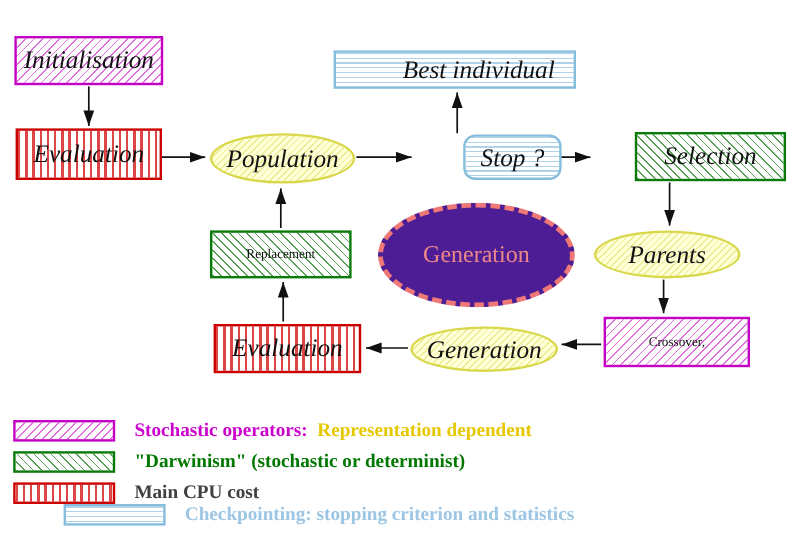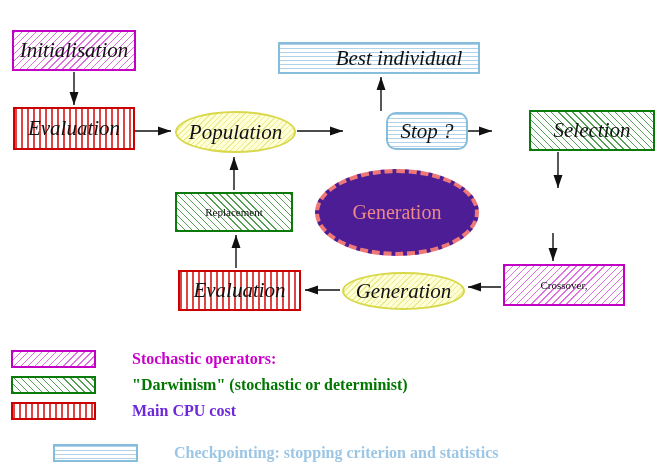--- a/index.html
+++ b/index.html
@@ -39,31 +39,31 @@
     border:2px solid #d8d84a;border-radius:50%;background-color:#ffffd8;
     background-image:repeating-linear-gradient(135deg,#ebeb92 0,#ebeb92 1px,rgba(0,0,0,0) 1px,rgba(0,0,0,0) 4px);
     text-align:center;
   }
   .generation{
     border:4px dashed #ee7878;border-radius:50%;color:#ee8888;background:#4c1d95;
     font-size:20px;
   }
   .arrows{position:absolute;left:0;top:0;pointer-events:none;}
   .legend-row{
-    position:absolute;left:11px;display:flex;align-items:center;height:18px;gap:20px;
+    position:absolute;left:11px;display:flex;align-items:center;height:18px;
   }
   .swatch{width:85px;height:18px;box-sizing:border-box;flex:0 0 85px;}
   .legend-text{
     margin-left:16px;font-size:16px;font-weight:bold;white-space:nowrap;
     font-family:"Liberation Serif", serif;
   }
   .c-magenta{color:#cc00cc;}
   .c-gold{color:#e6c800;margin-left:8px;}
   .c-green{color:#007700;}
-  .c-red{color:#6d28d9;}
+  .c-red{color:#404040;}
   .c-blue{color:#9cc6e4;}
   .two-line{line-height:19px;}
 </style>
 </head>
 <body>
 
 <div class="stage">
 
   <svg class="arrows" width="670" height="465" viewBox="0 0 670 465">
     <defs>
@@ -93,42 +93,44 @@
   <div class="node lines-cyan fs-big" style="left:278px;top:42px;width:202px;height:32px;padding-left:40px;">Best individual</div>
 
   <div class="node lines-cyan rounded fs-big" style="left:347px;top:112px;width:82px;height:38px;margin-left:39px;">Stop ?</div>
 
   <div class="node hatch-green fs-big" style="left:496px;top:110px;width:126px;height:41px;margin-left:33px;">Selection</div>
 
   <div class="node hatch-green fs-mid" style="left:175px;top:192px;width:118px;height:40px;">Replacement</div>
 
   <div class="node generation" style="left:315px;top:169px;width:164px;height:87px;">Generation</div>
 
+  <div class="node ellipse-yellow fs-big" style="left:495px;top:192px;width:122px;height:40px;">Parents</div>
 
   <div class="node stripe-red fs-big" style="left:178px;top:270px;width:123px;height:41px;">Evaluation</div>
 
   <div class="node ellipse-yellow fs-big" style="left:342px;top:272px;width:123px;height:38px;">Generation</div>
 
   <div class="node hatch-magenta fs-mid two-line" style="left:503px;top:264px;width:122px;height:42px;flex-direction:column;">
     <div>Crossover,</div>
   </div>
 
   <div class="legend-row" style="top:350px;">
     <div class="swatch hatch-magenta"></div>
     <span class="legend-text c-magenta">Stochastic operators:</span>
+    <span class="legend-text c-gold" style="margin-left:8px;">Representation dependent</span>
   </div>
 
   <div class="legend-row" style="top:376px;">
     <div class="swatch hatch-green"></div>
     <span class="legend-text c-green">"Darwinism" (stochastic or determinist)</span>
   </div>
 
   <div class="legend-row" style="top:402px;">
     <div class="swatch stripe-red"></div>
     <span class="legend-text c-red">Main CPU cost</span>
   </div>
 
-  <div class="legend-row" style="top:444px;padding-left:42px;">
+  <div class="legend-row" style="top:420px;padding-left:42px;">
     <div class="swatch lines-cyan"></div>
     <span class="legend-text c-blue">Checkpointing: stopping criterion and statistics</span>
   </div>
 
 </div>
 
 </body></html>

